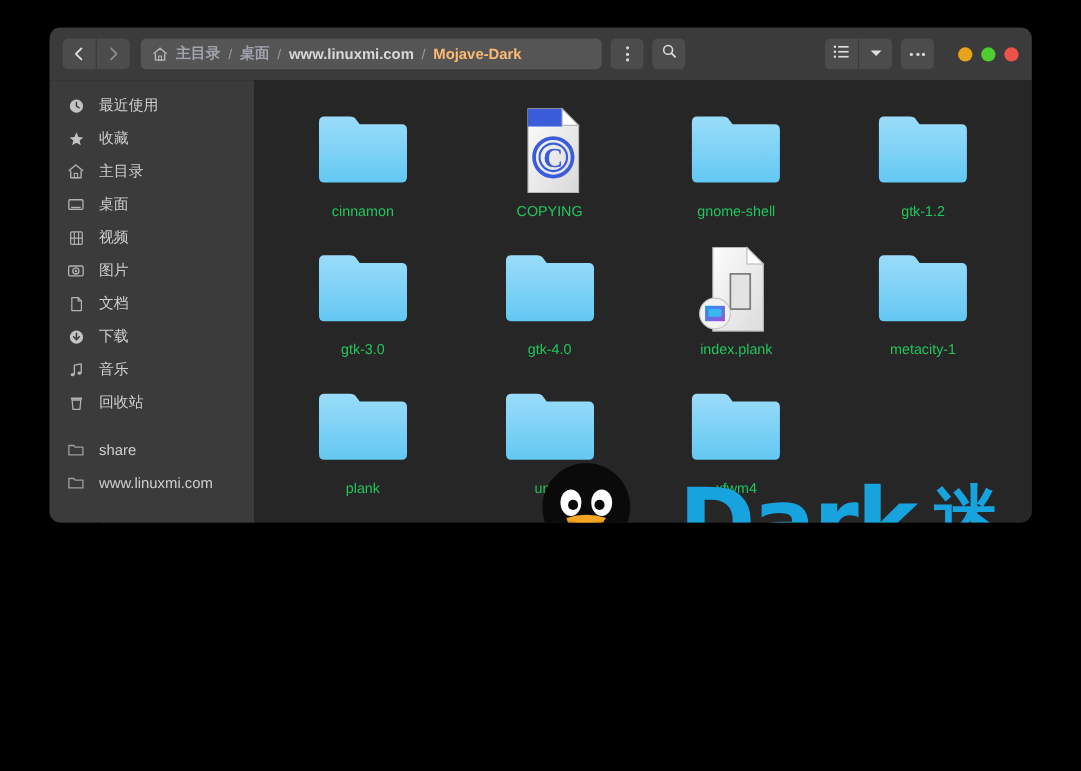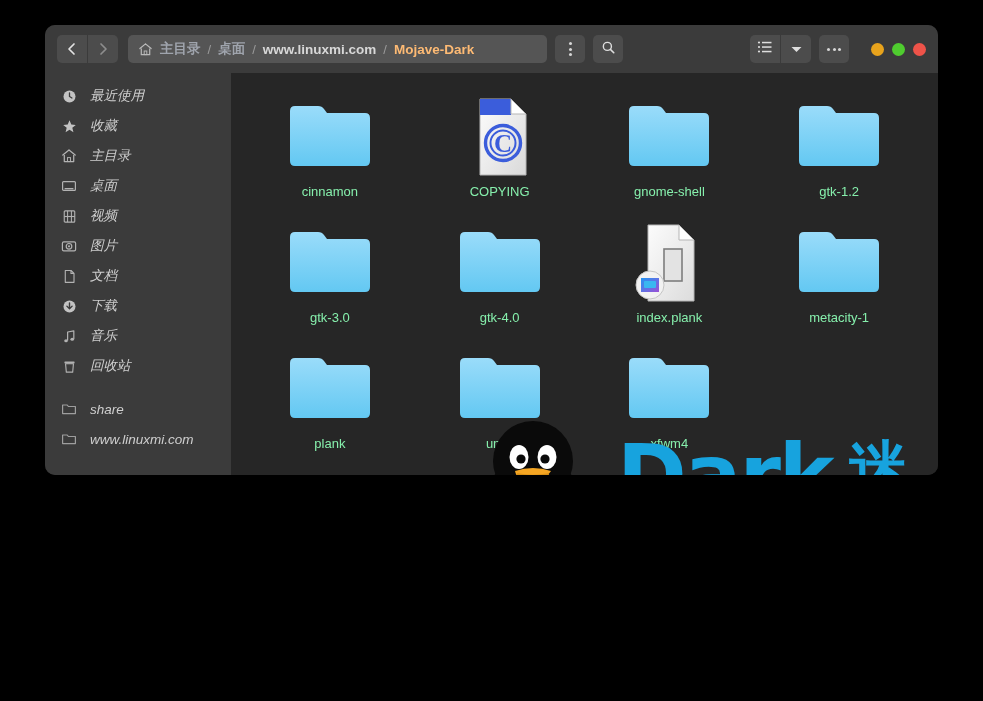--- a/index.html
+++ b/index.html
@@ -139,21 +139,20 @@
     display: flex;
     align-items: center;
     justify-content: center;
     margin-right: 11px;
     flex: 0 0 auto;
   }
   .sb-label {
     font-size: 13.5px;
     color: #cfcfcf;
     white-space: nowrap;
-    font-style: italic;
   }
   .sb-gap { height: 13px; }
 
   #content {
     flex: 1 1 auto;
     background: #262626;
     position: relative;
     overflow: hidden;
   }
 
@@ -173,21 +172,21 @@
   .ico-wrap {
     width: 92px;
     height: 84px;
     display: flex;
     align-items: center;
     justify-content: center;
   }
   .item-label {
     margin-top: 5px;
     font-size: 13px;
-    color: #86efac;
+    color: #22c55e;
     text-align: center;
     white-space: nowrap;
   }
 
   
   #watermark {
     position: absolute;
     left: 222px;
     top: 340px;
     width: 490px;

